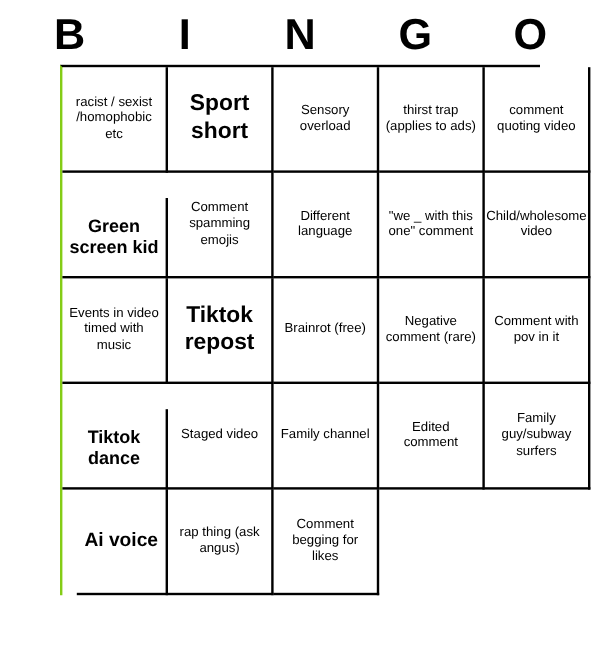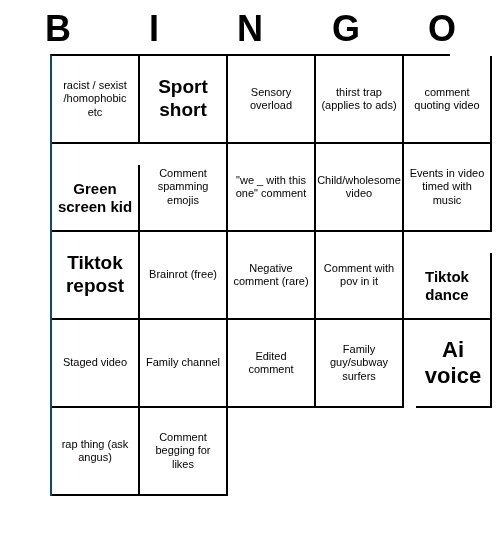--- a/index.html
+++ b/index.html
@@ -22,21 +22,21 @@
       font-size: 36px;
       font-weight: bold;
       width: 88px;
       text-align: center;
       color: #000;
     }
     .bingo-grid {
       display: grid;
       grid-template-columns: repeat(5, 88px);
       grid-template-rows: repeat(5, 88px);
-      border-left: 2px solid #0c4a6e;
+      border-left: 2px solid #84cc16;
       border-top: 2px solid #000;
       width: 400px;
     }
     .bingo-cell {
       border-right: 2px solid #000;
       border-bottom: 2px solid #000;
       display: flex;
       align-items: center;
       justify-content: center;
       text-align: center;
@@ -48,21 +48,21 @@
     .bingo-cell.large {
       font-size: 19px;
       font-weight: bold;
     }
     .bingo-cell.medium {
       font-size: 15px;
       font-weight: bold;
       margin-top: 21px;
     }
     .bingo-cell.xlarge {
-      font-size: 22px;
+      font-size: 16px;
       font-weight: bold;
       margin-left: 12px;
     }
   </style>
 </head>
 <body>
 
 <div class="bingo-header">
   <span class="bingo-letter">B</span>
   <span class="bingo-letter">I</span>
@@ -72,20 +72,21 @@
 </div>
 
 <div class="bingo-grid" id="grid-container">
 <div class="bingo-cell">racist / sexist /homophobic etc</div>
     <div class="bingo-cell large">Sport short</div>
     <div class="bingo-cell">Sensory overload</div>
     <div class="bingo-cell">thirst trap (applies to ads)</div>
     <div class="bingo-cell">comment quoting video</div>
     <div class="bingo-cell medium">Green screen kid</div>
     <div class="bingo-cell">Comment spamming emojis</div>
+    <div class="bingo-cell">Different language</div>
     <div class="bingo-cell">"we _ with this one" comment</div>
     <div class="bingo-cell">Child/wholesome video</div>
     <div class="bingo-cell">Events in video timed with music</div>
     <div class="bingo-cell large">Tiktok repost</div>
     <div class="bingo-cell">Brainrot (free)</div>
     <div class="bingo-cell">Negative comment (rare)</div>
     <div class="bingo-cell">Comment with pov in it</div>
     <div class="bingo-cell medium">Tiktok dance</div>
     <div class="bingo-cell">Staged video</div>
     <div class="bingo-cell">Family channel</div>

